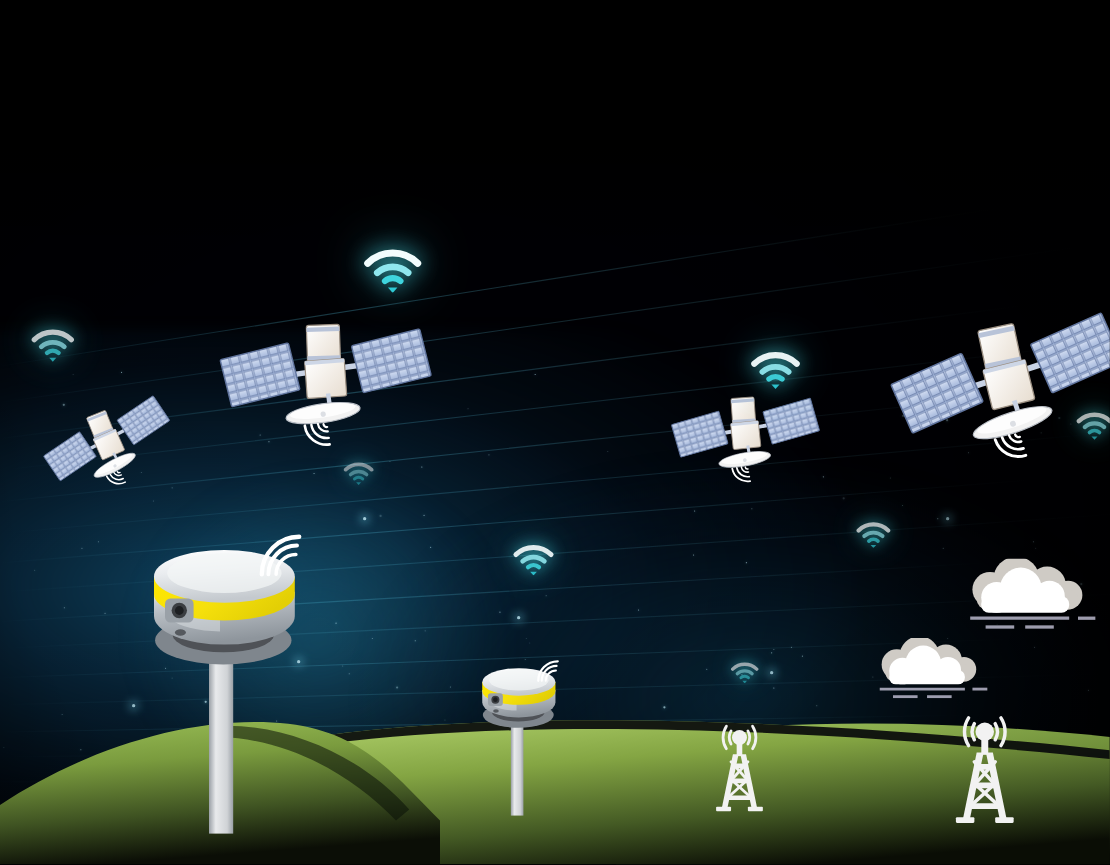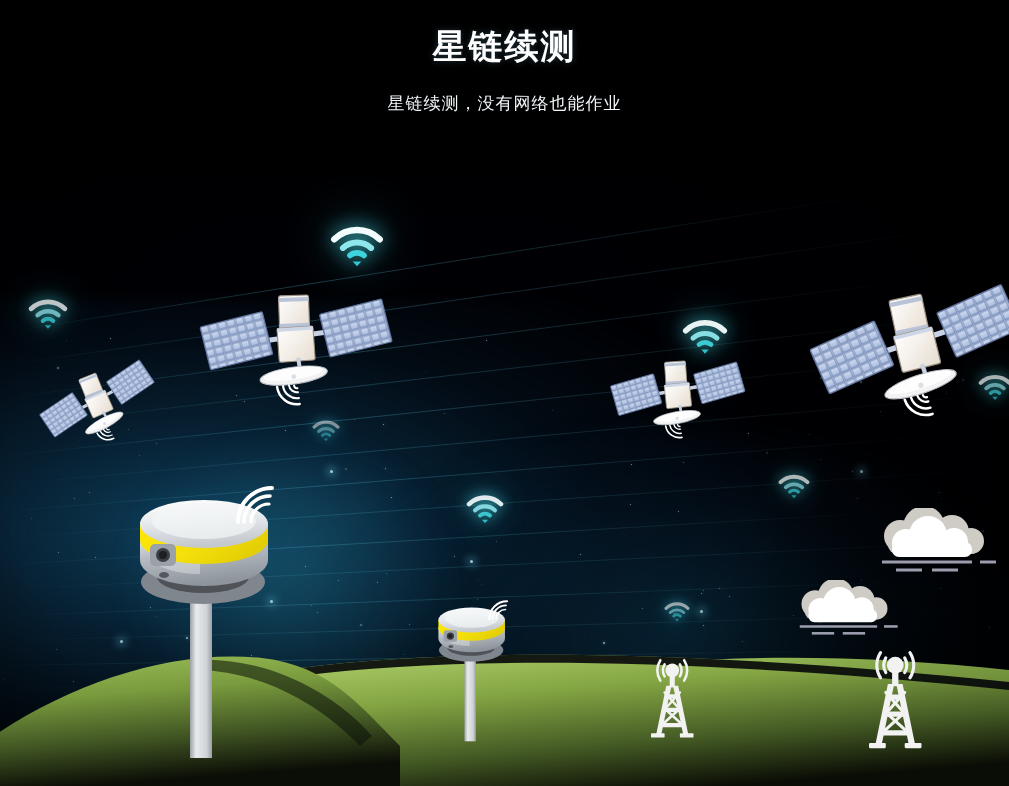--- a/index.html
+++ b/index.html
@@ -257,24 +257,20 @@
       <div class="dot" style="left: 330px; top: 470px; width: 3px; height: 3px; opacity: 0.85; box-shadow: rgba(120, 220, 245, 0.75) 0px 0px 9px 2px;"></div>
       <div class="dot" style="left: 120px; top: 640px; width: 3px; height: 3px; opacity: 0.85; box-shadow: rgba(120, 220, 245, 0.75) 0px 0px 9px 2px;"></div>
       <div class="dot" style="left: 470px; top: 560px; width: 3px; height: 3px; opacity: 0.85; box-shadow: rgba(120, 220, 245, 0.75) 0px 0px 9px 2px;"></div>
       <div class="dot" style="left: 860px; top: 470px; width: 3px; height: 3px; opacity: 0.85; box-shadow: rgba(120, 220, 245, 0.75) 0px 0px 9px 2px;"></div>
       <div class="dot" style="left: 700px; top: 610px; width: 3px; height: 3px; opacity: 0.85; box-shadow: rgba(120, 220, 245, 0.75) 0px 0px 9px 2px;"></div>
       <div class="dot" style="left: 270px; top: 600px; width: 3px; height: 3px; opacity: 0.85; box-shadow: rgba(120, 220, 245, 0.75) 0px 0px 9px 2px;"></div>
     </div>
   <div class="vignette"></div>
   <div class="topfade"></div>
 
-  <div class="head">
-    <h1 class="title">星链续测</h1>
-    <p class="subtitle">星链续测，没有网络也能作业</p>
-  </div>
 
   <svg class="hills" viewBox="0 0 1009 190" preserveAspectRatio="none">
     <defs>
       <linearGradient id="hgA" x1="0" y1="0" x2="0.25" y2="1">
         <stop offset="0%" stop-color="#9cc158"></stop>
         <stop offset="34%" stop-color="#7a9b3e"></stop>
         <stop offset="70%" stop-color="#3f5322"></stop>
         <stop offset="100%" stop-color="#0b0e06"></stop>
       </linearGradient>
       <linearGradient id="hgB" x1="0.15" y1="0" x2="0.6" y2="1">

